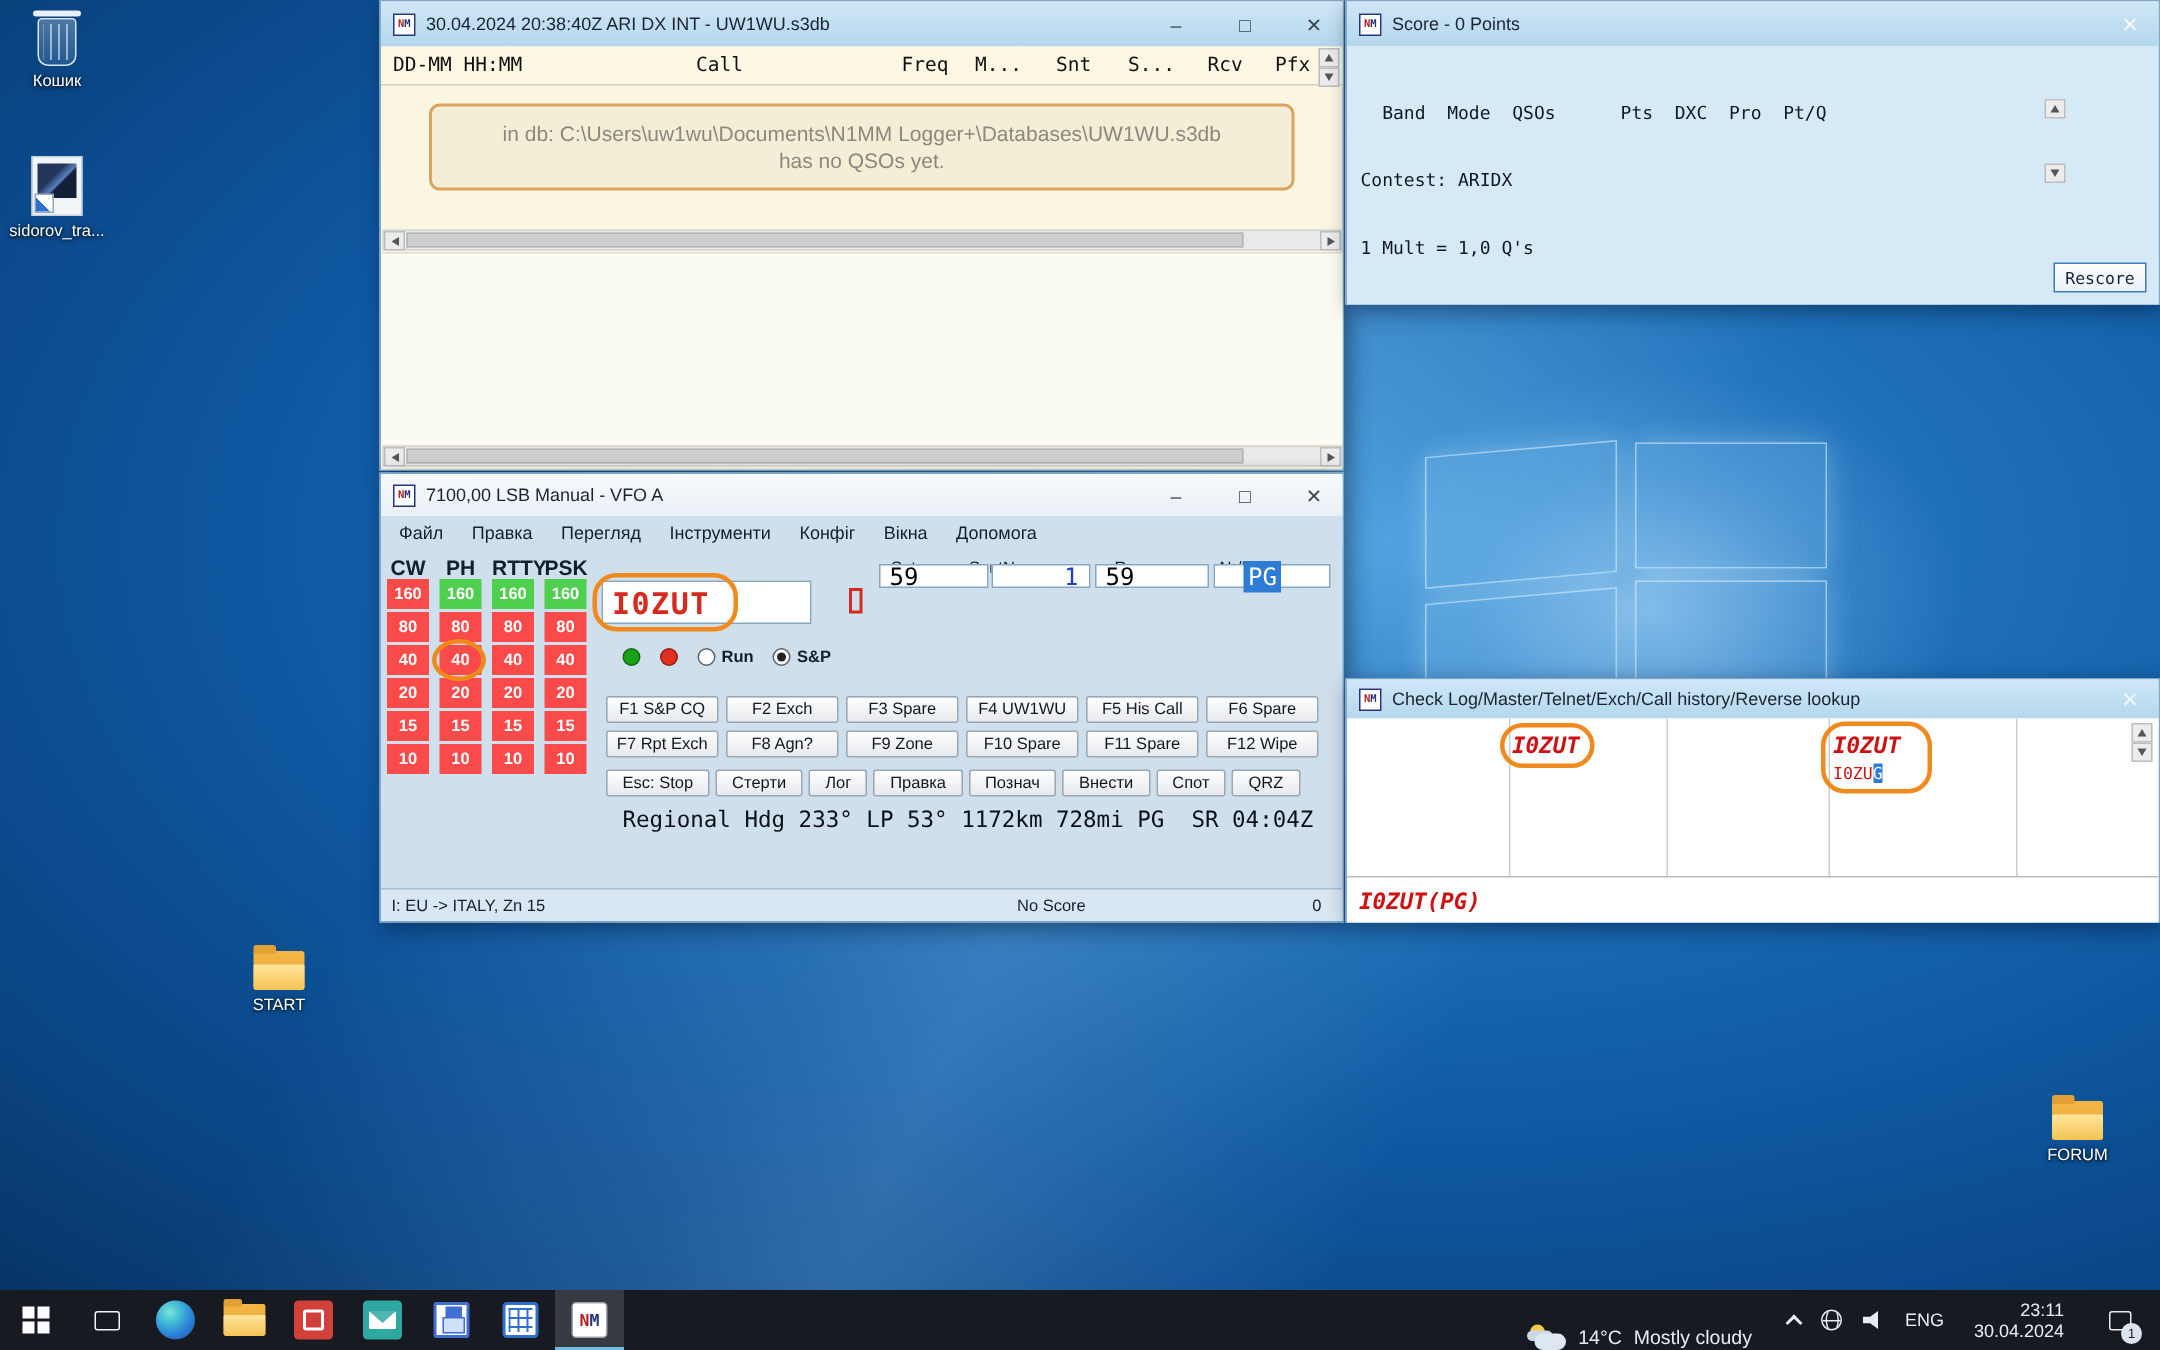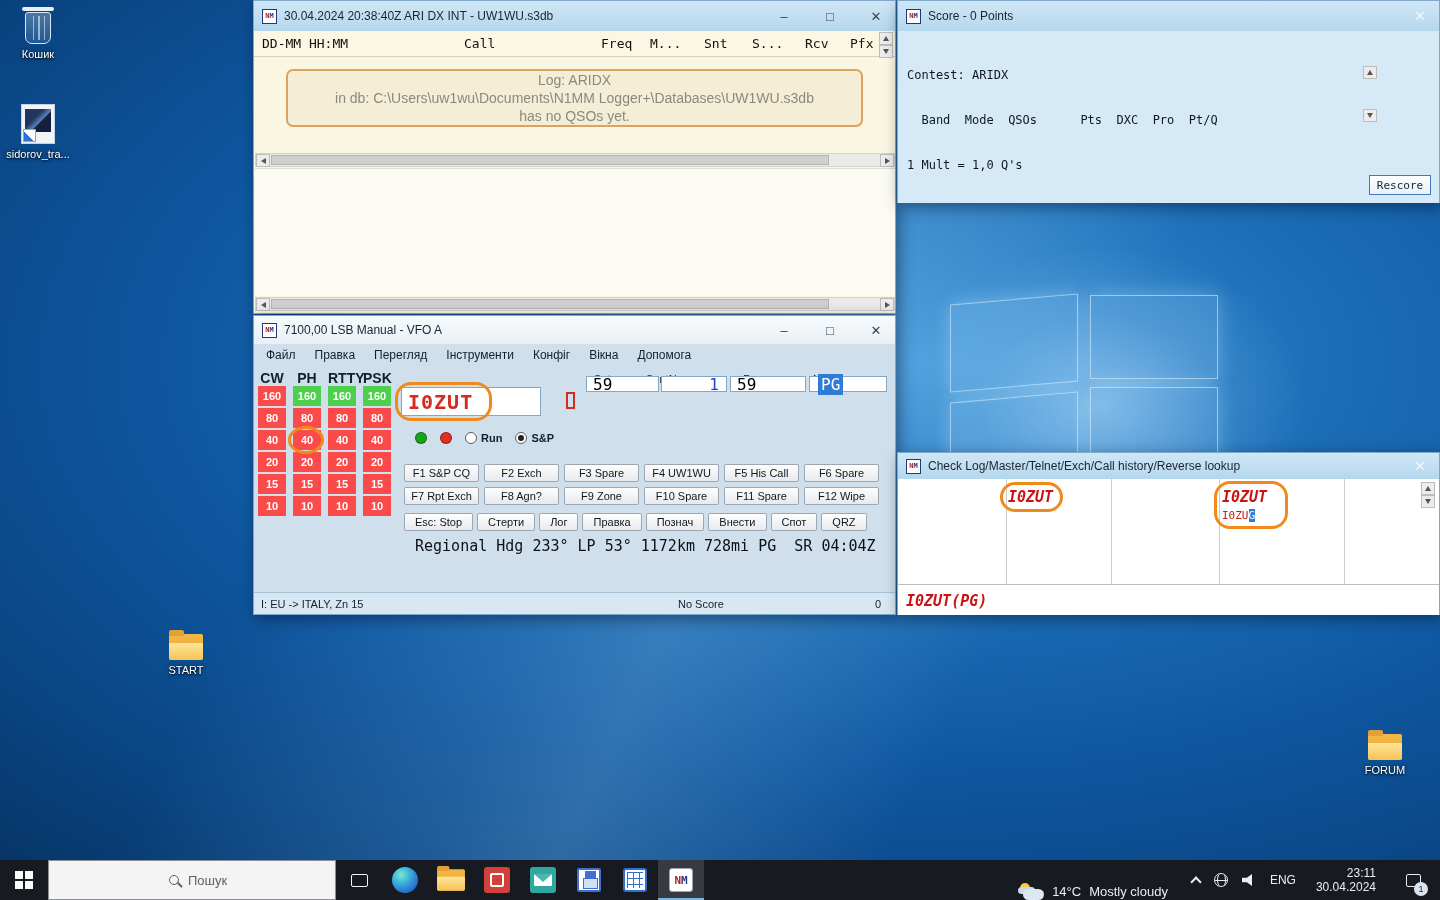--- a/index.html
+++ b/index.html
@@ -230,21 +230,20 @@
       </div>
       <div class="vscroll">
         <div class="sb-btn">
             <span class="ar up"></span>
           </div>
         <div class="sb-btn">
             <span class="ar down"></span>
           </div>
       </div>
       <div class="msgbox">
-        <div>Log: ARIDX</div>
         <div>in db: C:\Users\uw1wu\Documents\N1MM Logger+\Databases\UW1WU.s3db</div>
         <div>has no QSOs yet.</div>
       </div>
       <div class="hscroll" style="top:152px">
         <div class="sb-btn">
             <span class="ar left"></span>
           </div>
         <div class="thumb"></div>
         <div class="sb-btn" style="margin-left:auto">
             <span class="ar right"></span>
@@ -264,22 +263,22 @@
 
     <div class="win scorewin">
       <div class="tbar h30">
         <span class="nicon"></span>
         <span class="tb-title">Score - 0 Points</span>
         <span class="tb-btns">
             <span class="tb-btn lightx">✕</span>
           </span>
       </div>
       <div class="score-body">
+        <div>  Band  Mode  QSOs      Pts  DXC  Pro  Pt/Q</div>
         <div>Contest: ARIDX</div>
-        <div>  Band  Mode  QSOs      Pts  DXC  Pro  Pt/Q</div>
         <div>1 Mult = 1,0 Q's</div>
         <div class="score-ud">
           <div class="sb-btn"><span class="ar up"></span></div>
           <div class="sb-btn"><span class="ar down"></span></div>
         </div>
         <div class="rescore">Rescore</div>
       </div>
     </div>
 
     <div class="win entrywin">
@@ -336,21 +335,21 @@
       <span class="fld-label" style="left:340px">Snt</span>
       <span class="fld-label" style="left:392px">SentNr</span>
       <span class="fld-label" style="left:489px">Rcv</span>
       <span class="fld-label" style="left:559px">Nr/Prov</span>
 
       <div class="fld callfld" style="left:147px; width:140px;">I0ZUT</div>
       <div class="cursorbox"></div>
       <div class="fld" style="left:332px; width:73px; font-size:16px; padding-left:6px;">59</div>
       <div class="fld" style="left:407px; width:66px; font-size:16px; justify-content:flex-end; padding-right:7px; color:#1d3fd4;">1</div>
       <div class="fld" style="left:476px; width:76px; font-size:16px; padding-left:6px;">59</div>
-      <div class="fld" style="left:555px; width:78px; font-size:16px; padding-left:8px;">
+      <div class="fld" style="left:555px; width:78px; font-size:16px; padding-left:19px;">
         <span style="background:#2f7cd6; color:#fff; padding:1px 3px;">PG</span>
       </div>
 
       <div class="ind-row">
         <span class="dot gn"></span>
         <span class="dot rd"></span>
         <span class="radio">
             <span class="rb"></span>
             <span>Run</span>
           </span>
@@ -433,24 +432,20 @@
 
   <div class="taskbar">
     <div class="tk tk-start">
       <span class="winflag">
           <i></i>
           <i></i>
           <i></i>
           <i></i>
         </span>
     </div>
-    <div class="tk tk-search">
-      <span class="mag"></span>
-      <span>Пошук</span>
-    </div>
     <div class="tk tk-btn">
         <span class="tvic"></span>
       </div>
     <div class="tk tk-btn">
         <span class="ic26 edge"></span>
       </div>
     <div class="tk tk-btn">
         <span class="folder tfolder"></span>
       </div>
     <div class="tk tk-btn">

